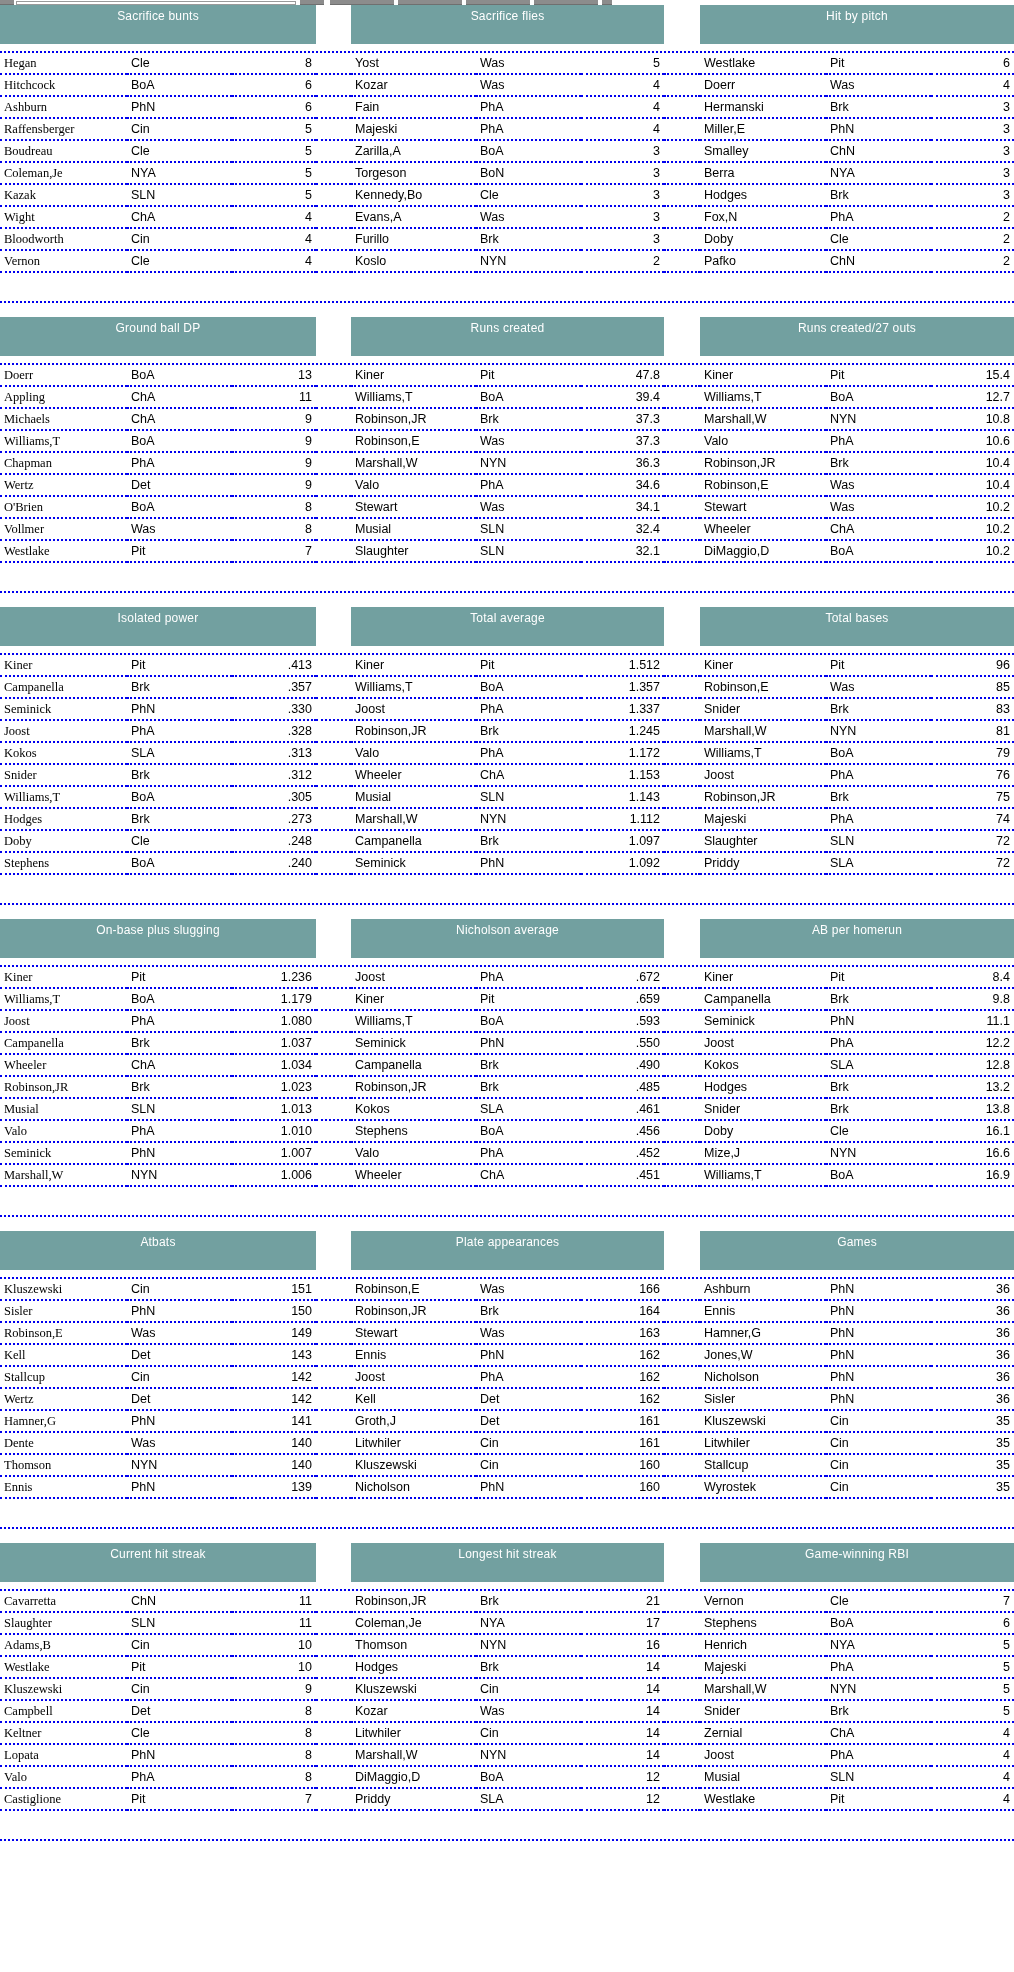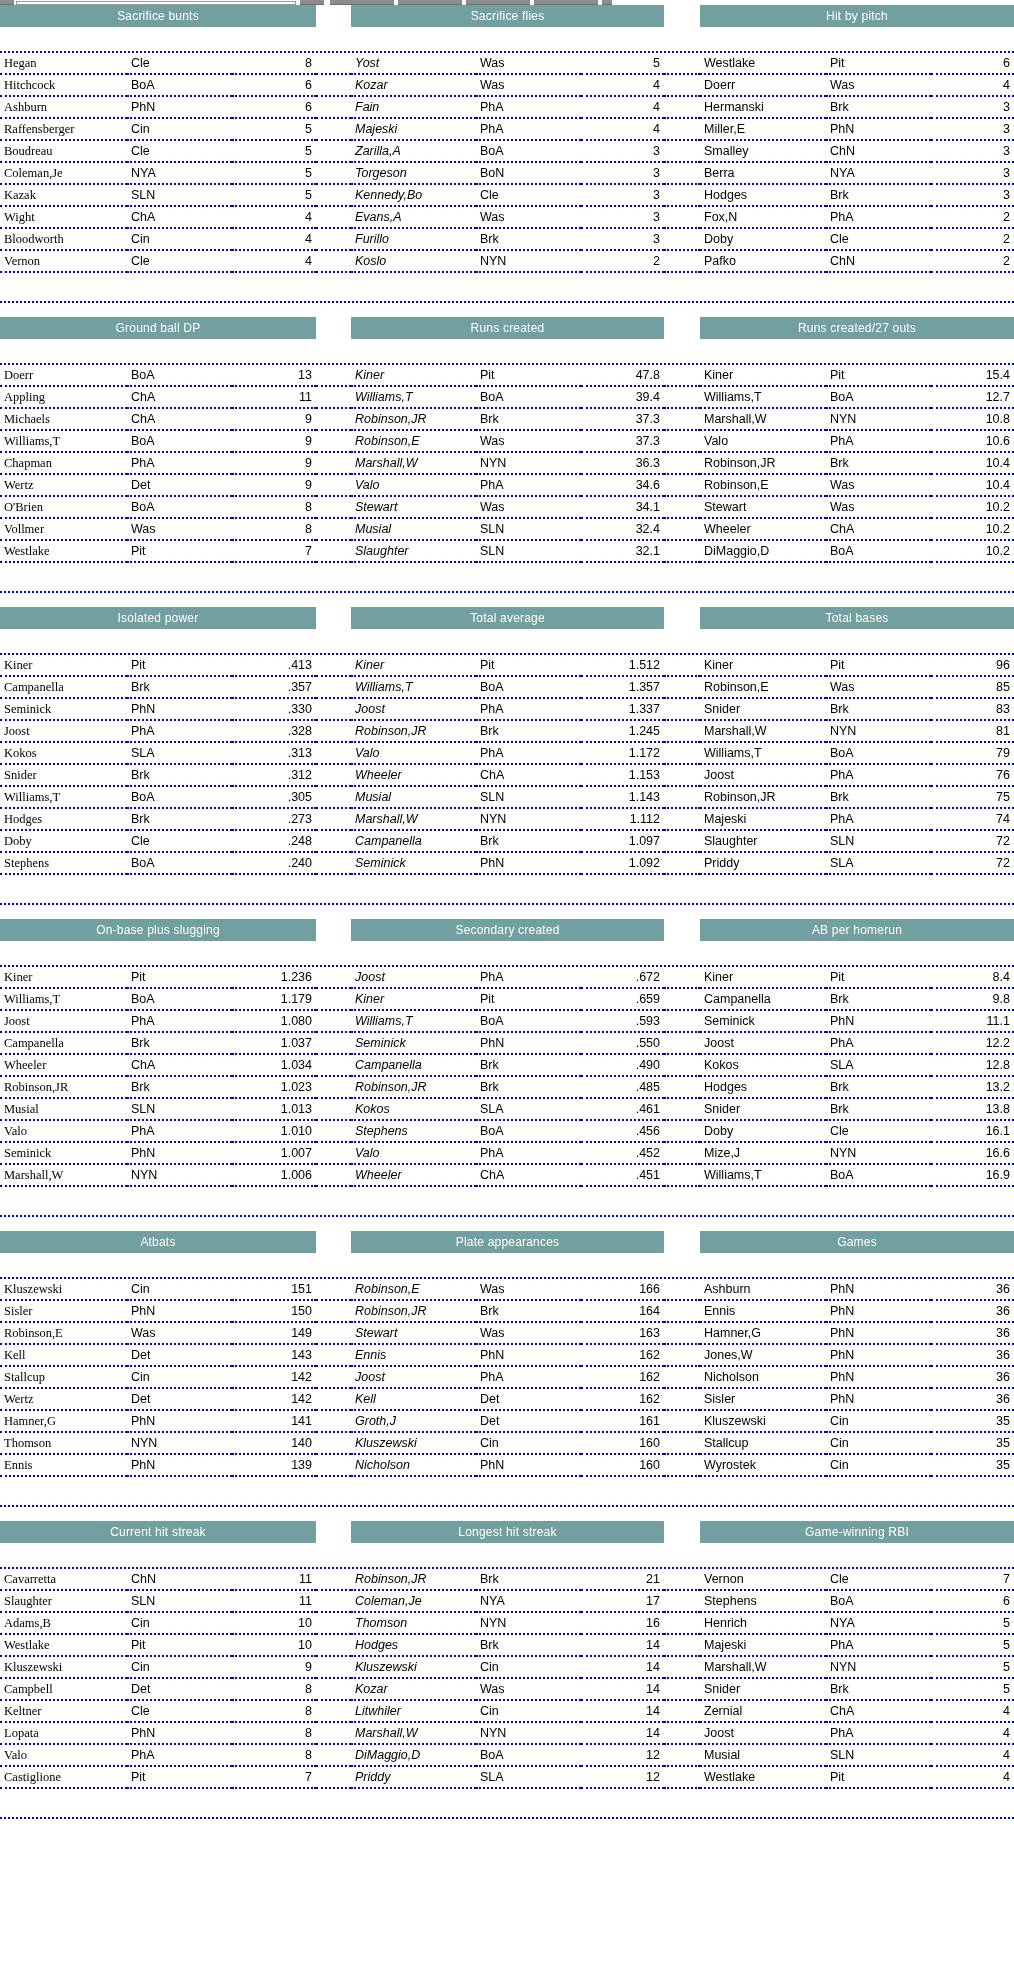--- a/index.html
+++ b/index.html
@@ -51,21 +51,21 @@
   
   .band {
     position: relative;
     height: 22px;
     background: #ffffff;
     border-bottom: 2px dotted #0000ee;
     display: flex;
   }
   .band-cell {
     background: #72a0a0;
-    height: 22px;
+    height: 39px;
     color: #ffffff;
     font-size: 12px;
     line-height: 22px;
     text-align: center;
     letter-spacing: .2px;
     overflow: hidden;
     white-space: nowrap;
   }
   .band-gap {
     background: #ffffff;
@@ -110,21 +110,21 @@
     white-space: nowrap;
     overflow: hidden;
     height: 20px;
     line-height: 20px;
   }
   td.name  { width: 127px; text-align: left;  padding-left: 5px; font-family: Liberation Serif, serif; }
   td.team  { width: 105px; text-align: left;  }
   td.val   { width: 84px;  text-align: right; padding-right: 11px; }
   td.pad   { width: 35px;  }
   td.pad2  { width: 36px;  }
-  td.name2 { width: 125px; text-align: left;  padding-left: 5px; font-style: italic; }
+  td.name2 { width: 125px; text-align: left;  padding-left: 5px; }
   td.team2 { width: 105px; text-align: left;  }
   td.val2  { width: 83px;  text-align: right; padding-right: 11px; }
   td.name3 { width: 126px; text-align: left;  padding-left: 5px; }
   td.team3 { width: 105px; text-align: left;  }
   td.val3  { width: 83px;  text-align: right; padding-right: 10px; }
 </style>
 </head>
 <body>
 
 <div id="page">
@@ -569,21 +569,21 @@
           </tbody>
         </table>
         <div class="spacer-blank"></div>
         <div class="spacer-foot"></div>
         <div class="gap-after"></div>
       </div>
       <div class="section">
         <div class="band">
           <div class="band-cell band-c1">On-base plus slugging</div>
           <div class="band-gap band-g1"></div>
-          <div class="band-cell band-c2">Secondary created</div>
+          <div class="band-cell band-c2">Nicholson average</div>
           <div class="band-gap band-g2"></div>
           <div class="band-cell band-c3">AB per homerun</div>
         </div>
         <div class="spacer-blank"></div>
         <div class="spacer-line"></div>
         <table class="grid">
           <tbody>
             <tr>
               <td class="name">Kiner</td>
               <td class="team">Pit</td>
@@ -817,20 +817,33 @@
               <td class="pad"></td>
               <td class="name2">Groth,J</td>
               <td class="team2">Det</td>
               <td class="val2">161</td>
               <td class="pad2"></td>
               <td class="name3">Kluszewski</td>
               <td class="team3">Cin</td>
               <td class="val3">35</td>
             </tr>
             <tr>
+              <td class="name">Dente</td>
+              <td class="team">Was</td>
+              <td class="val">140</td>
+              <td class="pad"></td>
+              <td class="name2">Litwhiler</td>
+              <td class="team2">Cin</td>
+              <td class="val2">161</td>
+              <td class="pad2"></td>
+              <td class="name3">Litwhiler</td>
+              <td class="team3">Cin</td>
+              <td class="val3">35</td>
+            </tr>
+            <tr>
               <td class="name">Thomson</td>
               <td class="team">NYN</td>
               <td class="val">140</td>
               <td class="pad"></td>
               <td class="name2">Kluszewski</td>
               <td class="team2">Cin</td>
               <td class="val2">160</td>
               <td class="pad2"></td>
               <td class="name3">Stallcup</td>
               <td class="team3">Cin</td>

